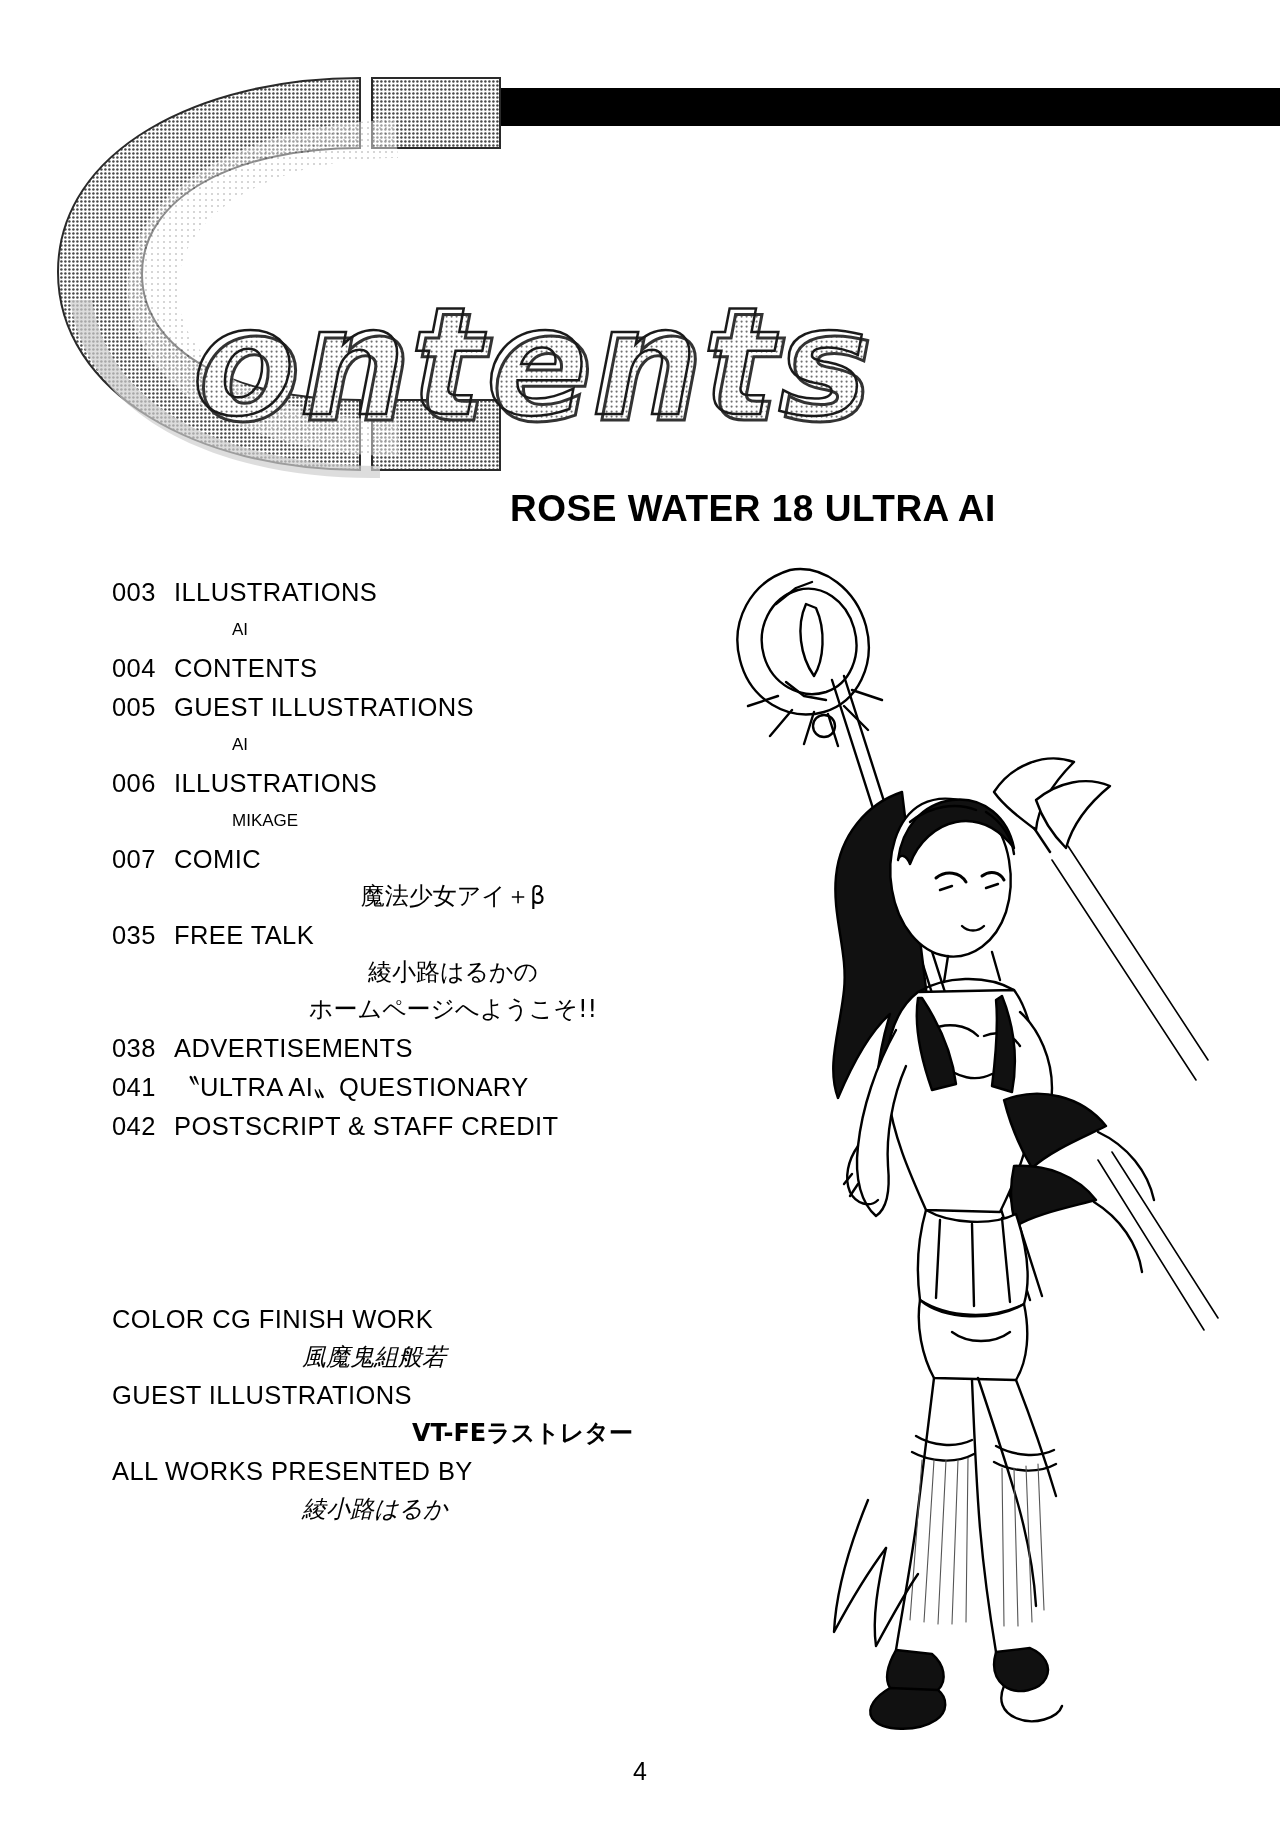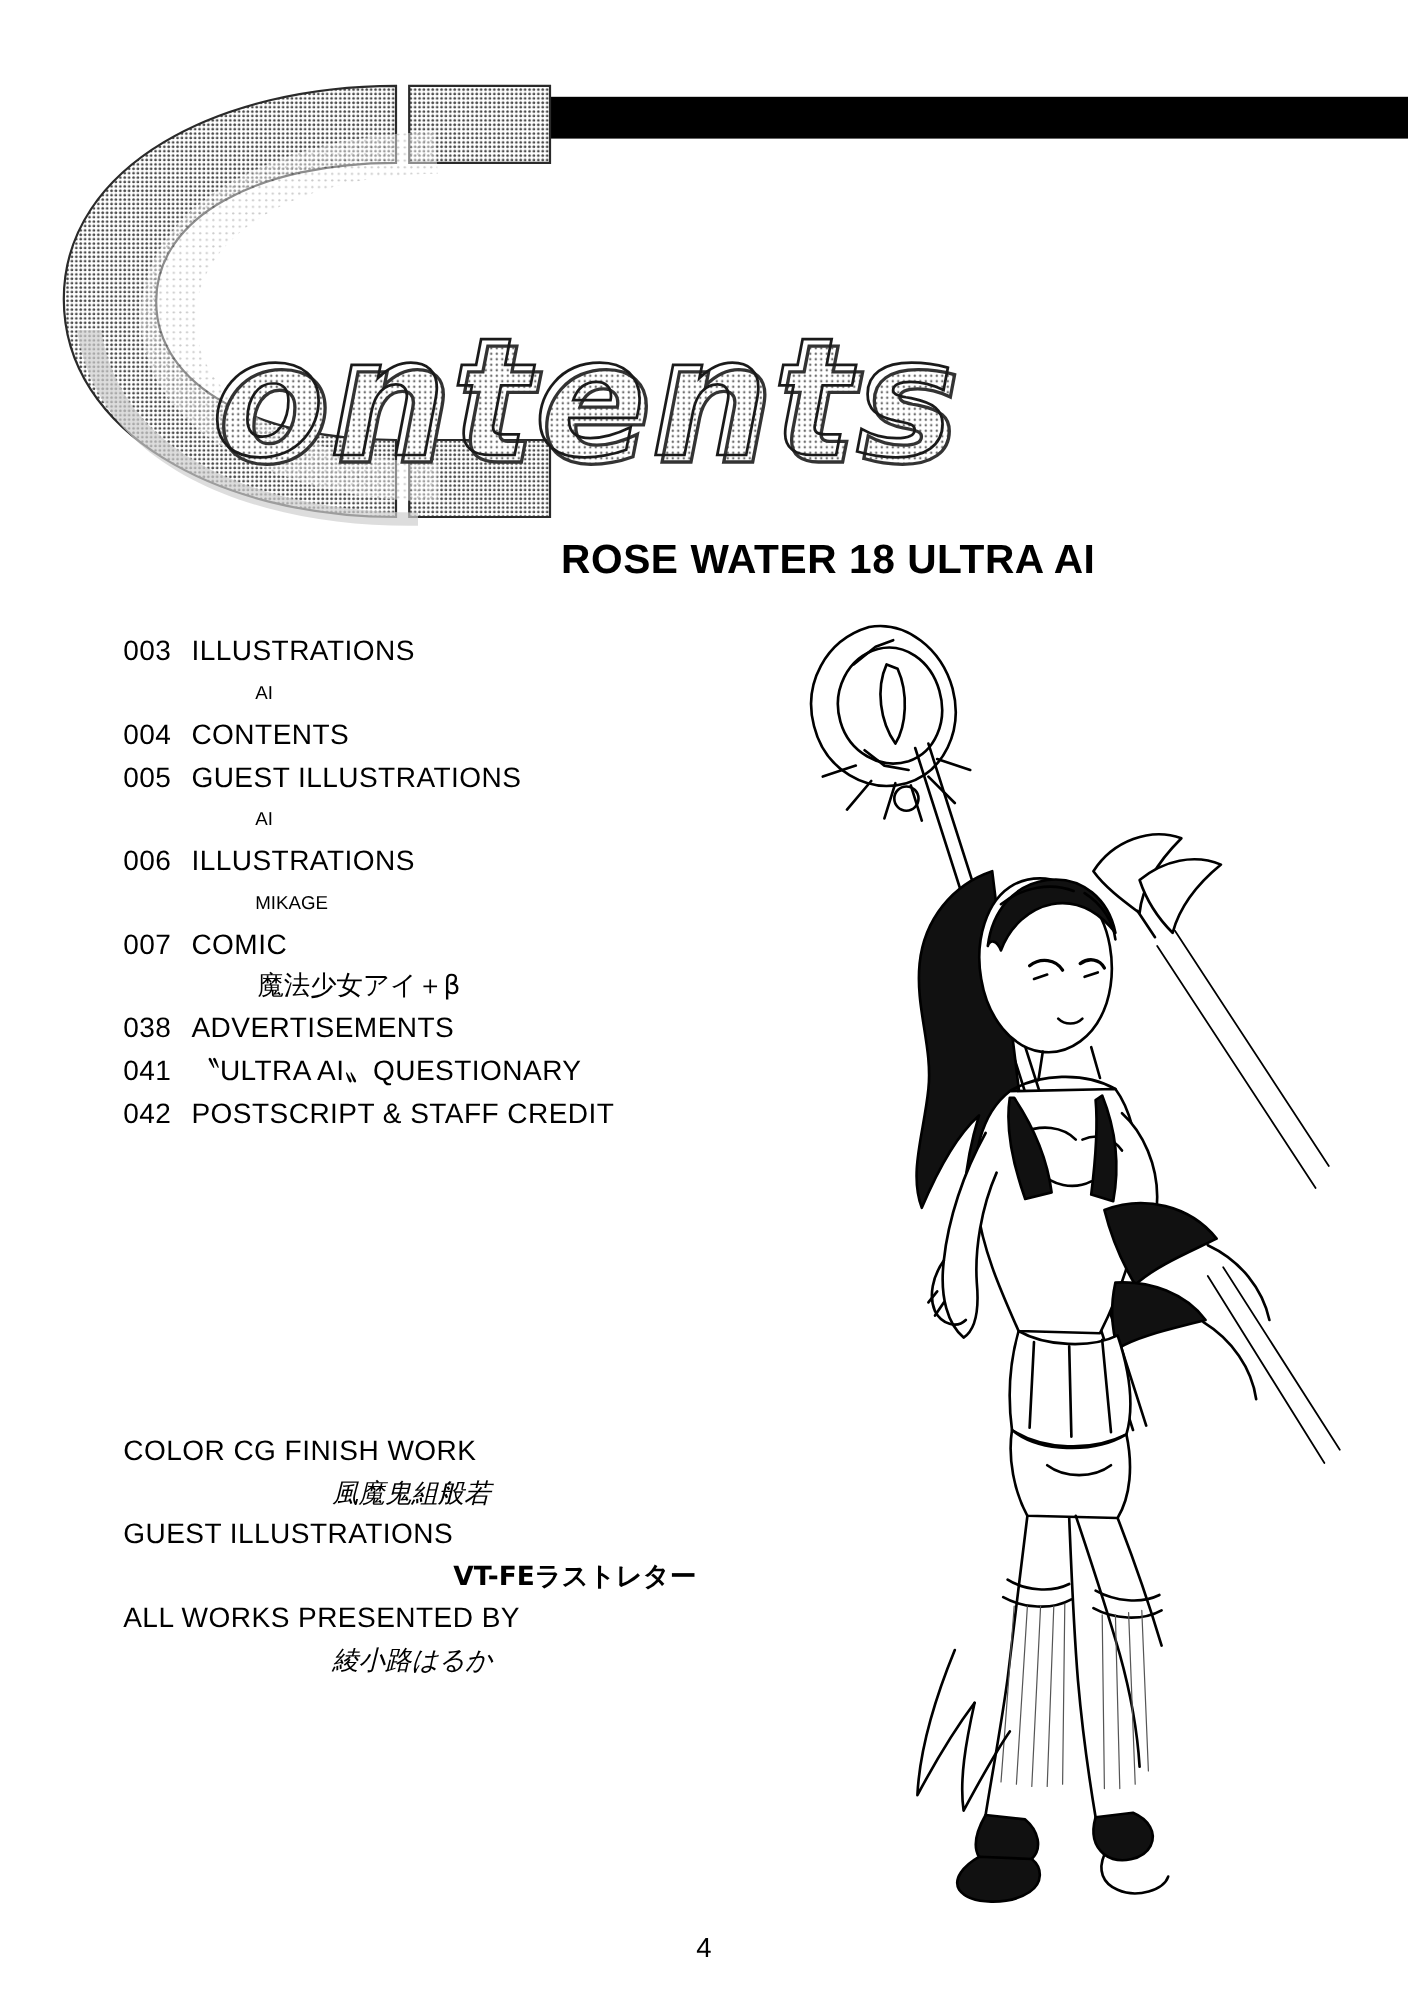--- a/index.html
+++ b/index.html
@@ -70,20 +70,21 @@
     font-size: 17px;
     line-height: 37px;
     white-space: nowrap;
   }
   .toc-sub.jp {
     font-family: "DejaVu Sans", sans-serif;
     font-size: 24px;
   }
   .toc-sub.jp-ind {
     margin-left: 122px;
+    text-align: center;
   }
 
   
   .credits {
     position: absolute;
     left: 112px;
     top: 1300px;
     width: 560px;
   }
   .credit-head {
@@ -220,20 +221,28 @@
   </div>
 
   <div class="toc-entry">
     <div class="toc-line">
       <span class="toc-num">007</span>
       <span class="toc-label">COMIC</span>
     </div>
     <div class="toc-sub jp jp-ind">魔法少女アイ＋β</div>
   </div>
 
+  <div class="toc-entry">
+    <div class="toc-line">
+      <span class="toc-num">035</span>
+      <span class="toc-label">FREE TALK</span>
+    </div>
+    <div class="toc-sub jp jp-ind">綾小路はるかの</div>
+    <div class="toc-sub jp jp-ind">ホームページへようこそ!!</div>
+  </div>
 
   <div class="toc-entry">
     <div class="toc-line">
       <span class="toc-num">038</span>
       <span class="toc-label">ADVERTISEMENTS</span>
     </div>
   </div>
 
   <div class="toc-entry">
     <div class="toc-line">

